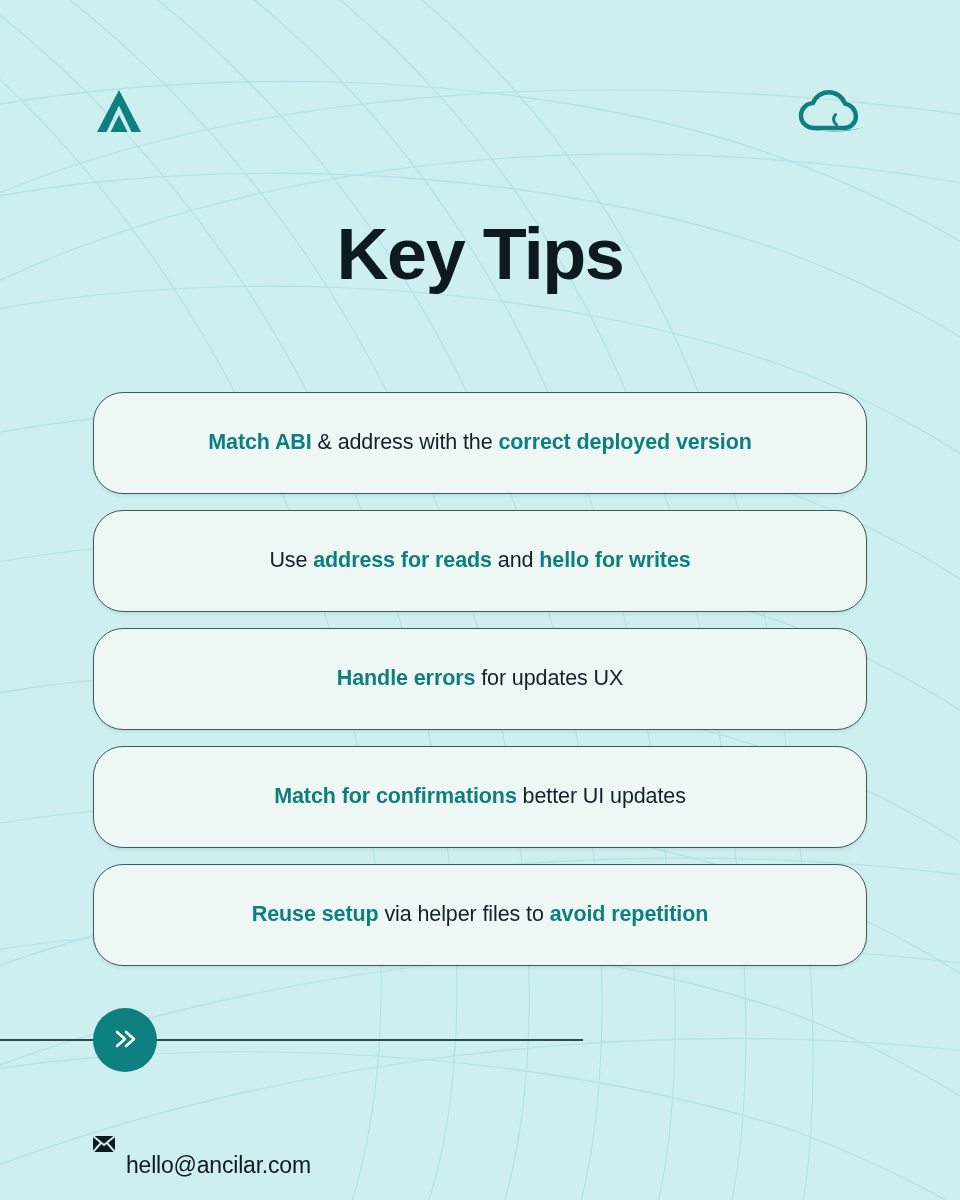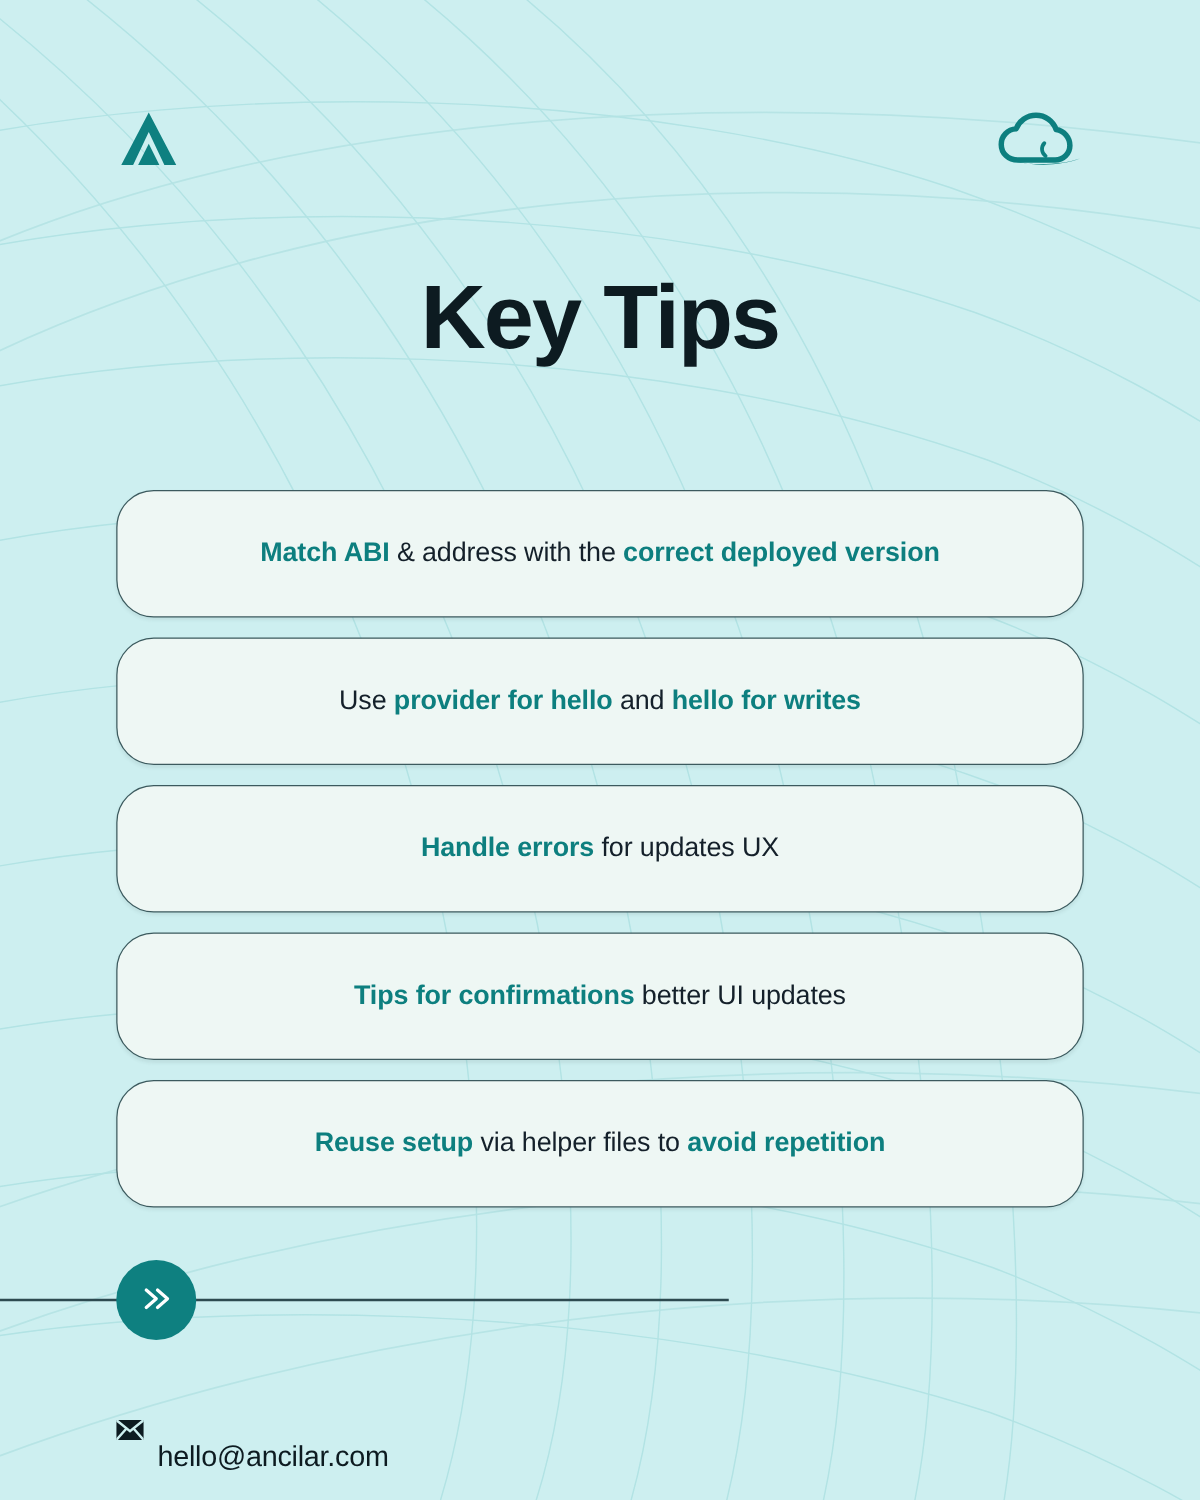--- a/index.html
+++ b/index.html
@@ -225,27 +225,27 @@
     </span>
   </header>
 
   <h1 class="page-title">Key Tips</h1>
 
   <section class="tips">
       <div class="tip-card">
         <div class="tip-text"><b>Match ABI</b><span> &amp; address with the </span><b>correct deployed version</b></div>
       </div>
       <div class="tip-card">
-        <div class="tip-text"><span>Use </span><b>provider for hello</b><span> and </span><b>hello for writes</b></div>
+        <div class="tip-text"><span>Use </span><b>address for reads</b><span> and </span><b>hello for writes</b></div>
       </div>
       <div class="tip-card">
         <div class="tip-text"><b>Handle errors</b><span> for updates UX</span></div>
       </div>
       <div class="tip-card">
-        <div class="tip-text"><b>Tips for confirmations</b><span> better UI updates</span></div>
+        <div class="tip-text"><b>Match for confirmations</b><span> better UI updates</span></div>
       </div>
       <div class="tip-card">
         <div class="tip-text"><b>Reuse setup</b><span> via helper files to </span><b>avoid repetition</b></div>
       </div>
     </section>
 
   <div class="footer-rule"></div>
 
   <button class="next-button">
     <span>

